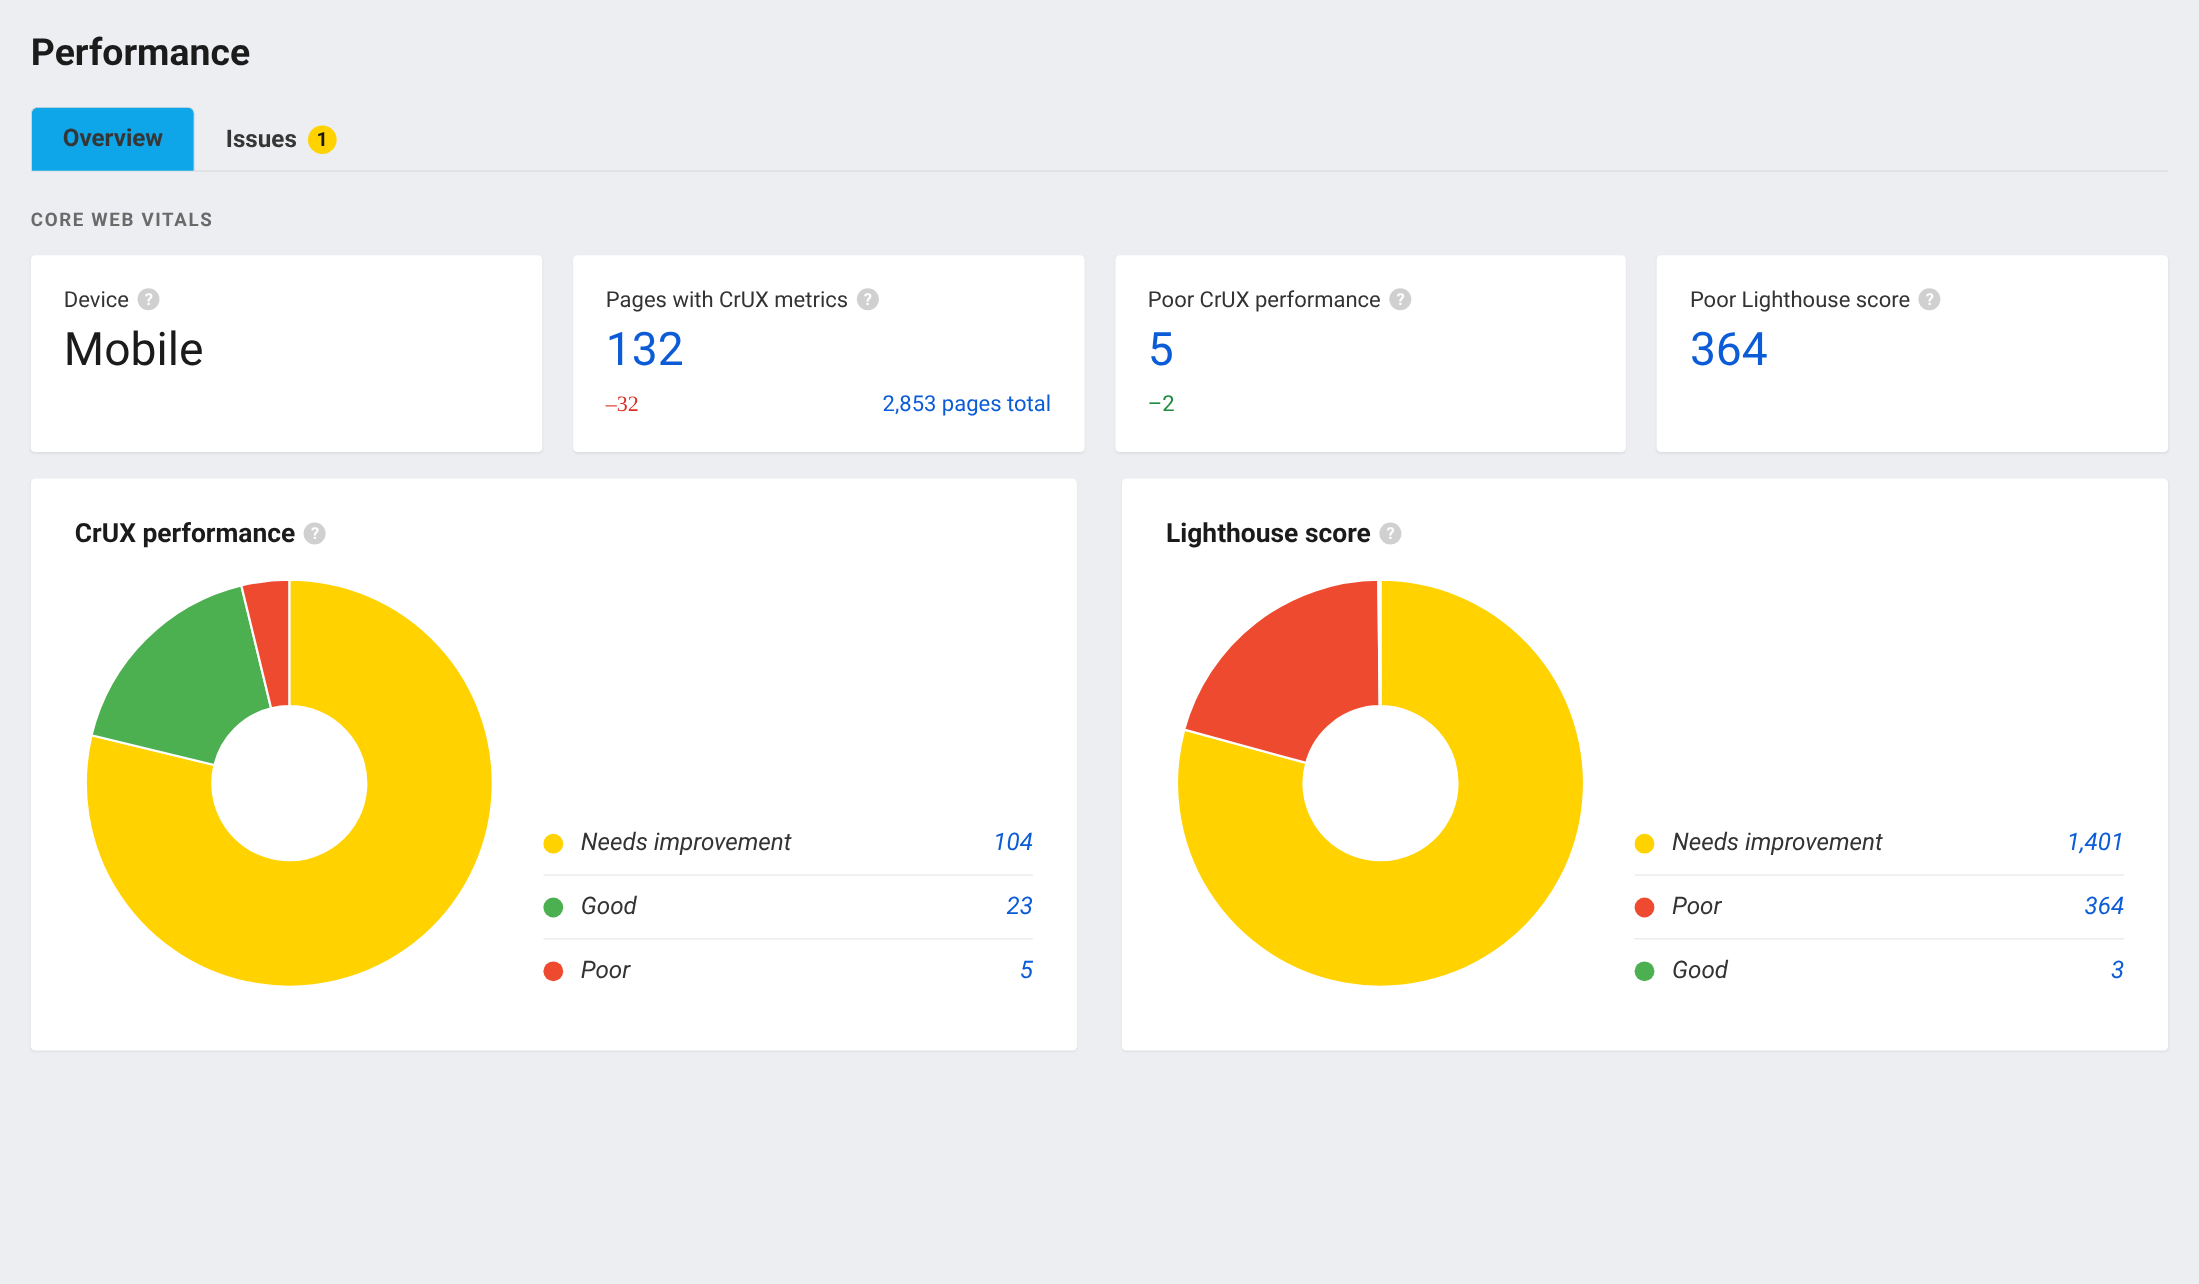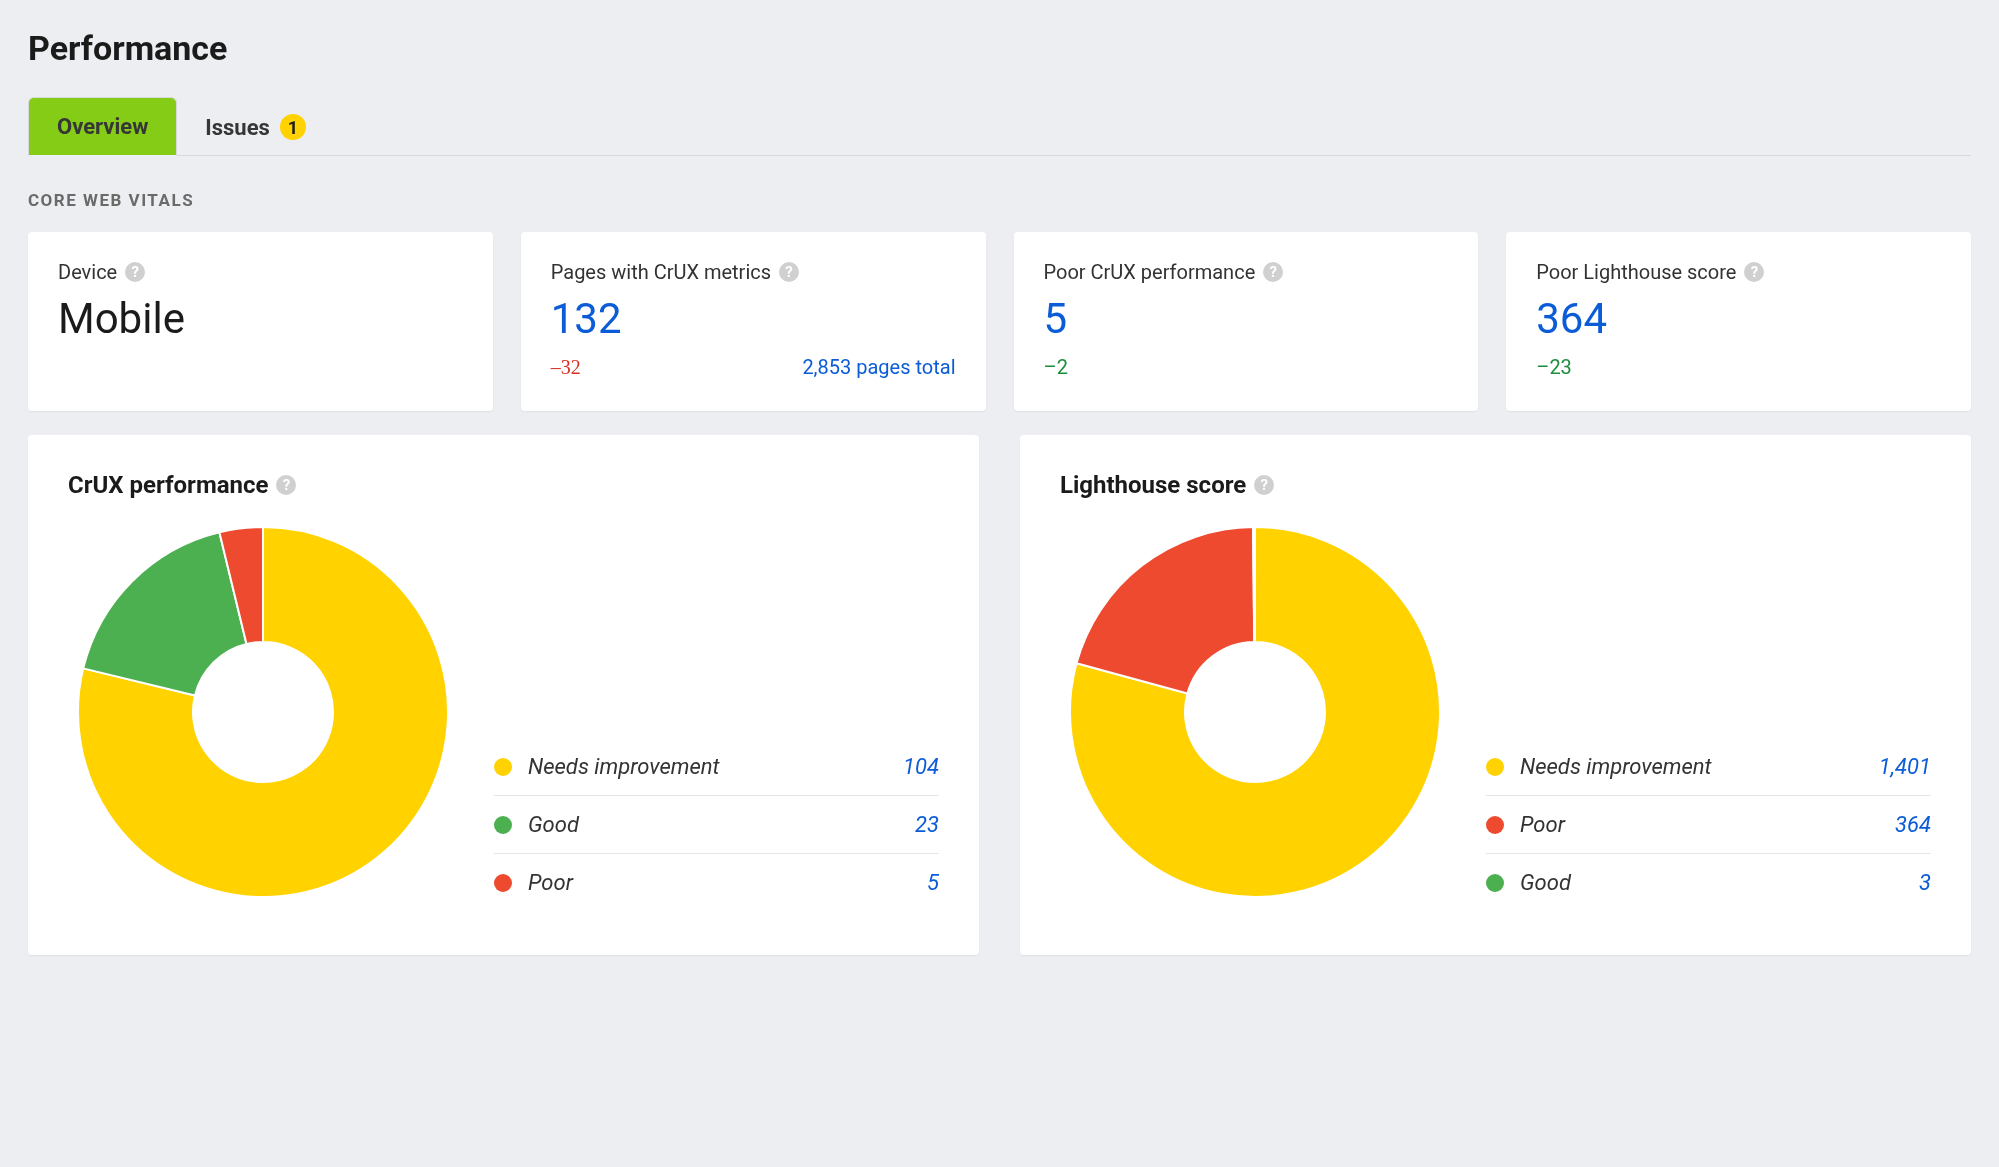--- a/index.html
+++ b/index.html
@@ -47,21 +47,21 @@
     font-weight: 700;
     color: #363636;
     cursor: pointer;
     display: flex;
     align-items: center;
     gap: 10px;
     position: relative;
     top: 1px;
   }
   .tab.active {
-    background: #84cc16;
+    background: #0ea5e9;
     border: 1px solid #d7d9dc;
     border-bottom: 1px solid #eceef1;
     border-top-left-radius: 6px;
     border-top-right-radius: 6px;
   }
   .badge {
     display: inline-flex;
     min-width: 26px;
     height: 26px;
     background: #ffd200;
@@ -216,24 +216,20 @@
       <span></span>
     </div>
   </div>
 
   <div class="card">
     <div class="card-title">
       <span>Poor Lighthouse score</span>
       <span class="q-icon">?</span>
     </div>
     <div class="big-number">364</div>
-    <div class="card-footer">
-      <span class="delta-pos">–23</span>
-      <span></span>
-    </div>
   </div>
 
 </div>
 
 <div class="charts-row">
 
   <div class="card chart-card">
     <div class="chart-title">
       <span>CrUX performance</span>
       <span class="q-icon">?</span>

